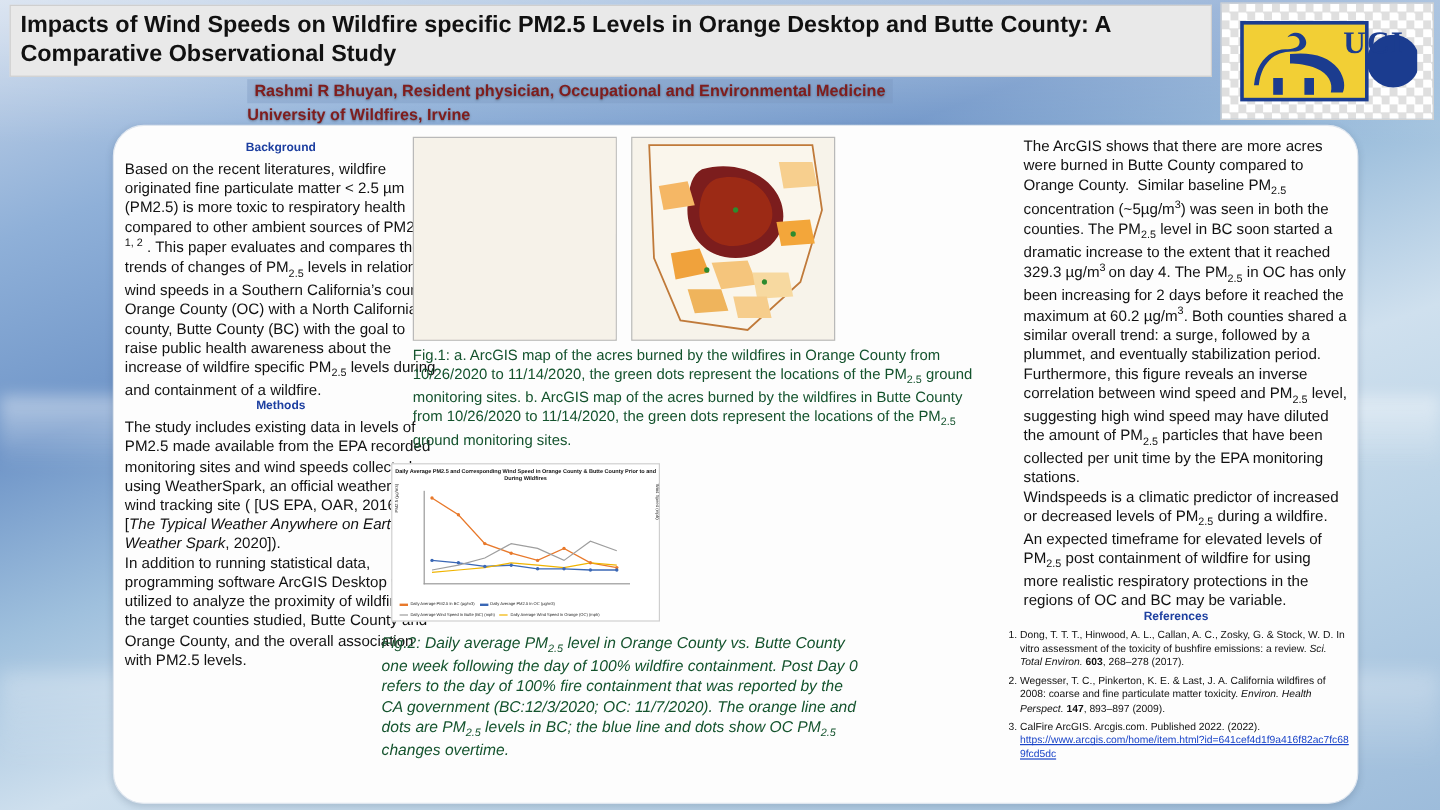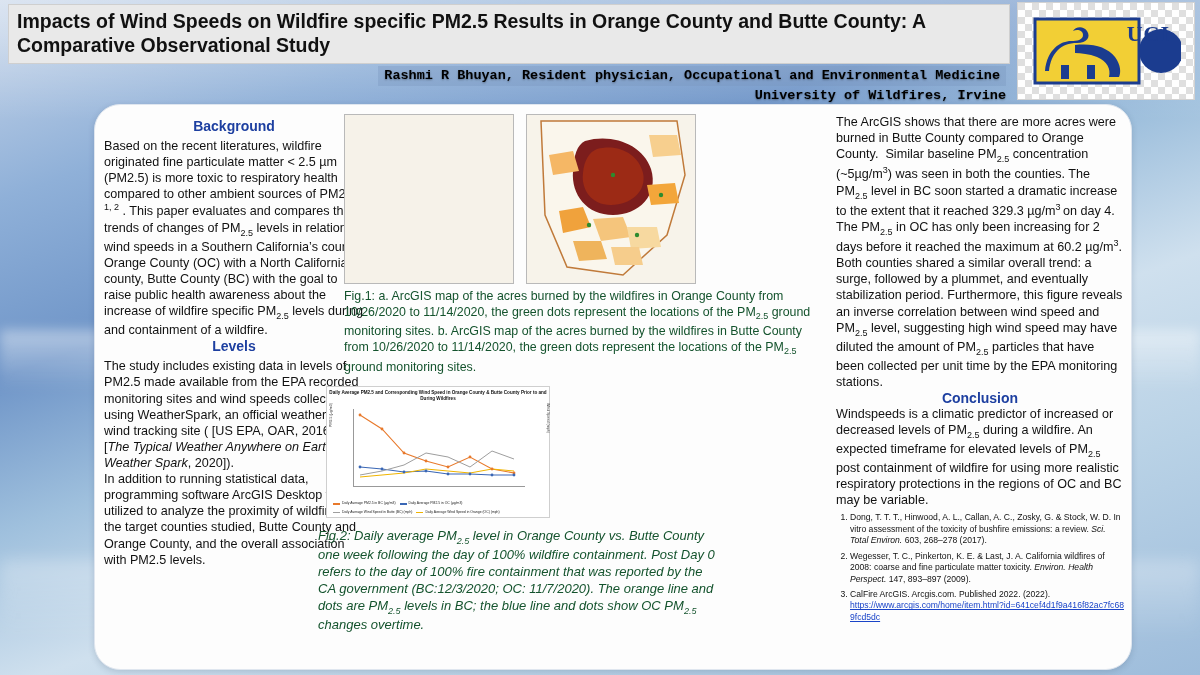--- a/index.html
+++ b/index.html
@@ -26,41 +26,41 @@
     padding:0 8px;
   }
   .logo-box{
     position:absolute;left:1017px;top:2px;width:176px;height:96px;
     background:
       repeating-conic-gradient(#ffffff 0% 25%, #dfdfdf 0% 50%) 0 0/14px 14px;
     border:1px solid #d2d2d2;
   }
   .logo-inner{position:absolute;inset:10px 8px;display:flex;align-items:center;justify-content:center;}
   .uci-letters{
-    font-family:"Liberation Serif", serif;font-weight:bold;font-size:22px;color:#1b3c8f;
+    font-family:"Liberation Serif", serif;font-weight:bold;font-size:26px;color:#1b3c8f;
     position:absolute;right:24px;top:18px;letter-spacing:1px;
   }
 
   .authors{
-    position:absolute;left:206px;top:66px;width:800px;text-align:right;
-    color:#000000;font-weight:bold;font-size:13.5px;line-height:1.45;
-    font-family:Liberation Mono, monospace;
+    position:absolute;left:206px;top:66px;width:800px;text-align:left;
+    color:#7f1d1d;font-weight:bold;font-size:13.5px;line-height:1.45;
+    font-family:Liberation Sans, sans-serif;
     text-shadow:0 1px 2px rgba(0,0,0,.35);
   }
   .authors .a1{background:rgba(120,150,190,.35);display:inline-block;padding:0 6px;}
 
   
   .panel{
     position:absolute;left:94px;top:104px;width:1036px;height:564px;
     background:#fdfdfd;border-radius:26px;border:1px solid #dfe6ef;
     box-shadow:0 2px 6px rgba(40,60,90,.18);
   }
 
   h3.sec{
-    color:#1d3fa0;font-weight:bold;font-size:14px;margin:0;
+    color:#1d3fa0;font-weight:bold;font-size:10px;margin:0;
     text-align:center;
   }
   .col-left{position:absolute;left:104px;top:118px;width:260px;}
   .body-txt{font-size:12.6px;color:#111;line-height:1.28;text-align:left;}
   .col-left .body-txt{margin-top:4px;}
   sub{font-size:9px;}
   sup{font-size:9px;}
 
   .methods-h{margin-top:14px;}
   .results-h{margin-top:14px;}
@@ -80,39 +80,39 @@
   .chart-area{position:absolute;left:26px;top:22px;right:24px;bottom:30px;border-left:.5px solid #999;border-bottom:.5px solid #999;}
   .ylab{position:absolute;left:2px;top:40px;font-size:3.6px;transform:rotate(-90deg);transform-origin:left top;color:#333;}
   .ylab2{position:absolute;right:-1px;top:46px;font-size:3.6px;transform:rotate(90deg);transform-origin:right top;color:#333;}
   .legend{position:absolute;left:6px;bottom:2px;right:4px;font-size:3.4px;color:#222;display:flex;flex-wrap:wrap;gap:4px;line-height:1.4;}
   .lg{display:flex;align-items:center;gap:2px;}
   .sw{width:7px;height:1.6px;display:inline-block;}
   .cap2{left:318px;top:528px;width:400px;font-size:13px;font-style:italic;}
 
   
   .col-right{position:absolute;left:836px;top:114px;width:288px;}
-  .col-right .body-txt{font-size:12.6px;}
+  .col-right .body-txt{font-size:12.6px;margin-left:17px;}
   .concl-h{margin-top:10px;}
   .refs-h{margin-top:10px;}
   .refs{font-size:8.6px;color:#111;line-height:1.33;margin-top:4px;}
   .refs ol{margin:0;padding-left:14px;}
   .refs li{margin-bottom:4px;}
   .refs i{font-style:italic;}
-  .refs b{font-weight:normal;margin-top:40px;}
+  .refs b{font-weight:bold;margin-top:40px;}
   .reflink{color:#1a44c8;text-decoration:underline;word-break:break-all;}
 </style>
 </head>
 <body>
 
 <div class="bg-streak s1"></div>
 <div class="bg-streak s2"></div>
 <div class="bg-streak s3"></div>
 
 <div class="title-band">
-  <div class="title-text">Impacts of Wind Speeds on Wildfire specific PM2.5 Results in Orange County and Butte County: A Comparative Observational Study</div>
+  <div class="title-text">Impacts of Wind Speeds on Wildfire specific PM2.5 Levels in Orange Desktop and Butte County: A Comparative Observational Study</div>
 </div>
 
 <div class="logo-box">
   <div class="logo-inner">
     <svg width="150" height="76" viewBox="0 0 150 76">
       <rect x="4" y="6" width="104" height="64" fill="#f2cf35" stroke="#1b3c8f" stroke-width="3"></rect>
       <path d="M18 58 C20 40 30 30 46 30 C56 30 60 24 56 18 C52 12 44 14 42 18 C46 16 52 17 52 22 C52 27 46 28 40 28 C30 28 16 36 14 58 Z" fill="#1b3c8f"></path>
       <path d="M44 32 C62 30 76 34 84 44 C90 52 90 60 88 64 L78 64 C80 56 76 48 66 44 C58 41 50 40 44 40 Z" fill="#1b3c8f"></path>
       <rect x="30" y="52" width="8" height="14" fill="#1b3c8f"></rect>
       <rect x="56" y="52" width="8" height="14" fill="#1b3c8f"></rect>
@@ -131,21 +131,21 @@
 
 <div class="col-left">
   <h3 class="sec">
     <span>Background</span>
   </h3>
   <div class="body-txt">
     Based on the recent literatures, wildfire originated fine particulate matter &lt; 2.5 µm (PM2.5) is more toxic to respiratory health compared to other ambient sources of PM2.5 <sup>1, 2</sup> . This paper evaluates and compares the trends of changes of PM<sub>2.5</sub> levels in relation to wind speeds in a Southern California’s county, Orange County (OC) with a North California’s county, Butte County (BC) with the goal to raise public health awareness about the increase of wildfire specific PM<sub>2.5</sub> levels during and containment of a wildfire.
   </div>
 
   <h3 class="sec methods-h">
-    <span>Levels</span>
+    <span>Methods</span>
   </h3>
   <div class="body-txt">
     The study includes existing data in levels of PM2.5 made available from the EPA recorded monitoring sites and wind speeds collected using WeatherSpark, an official weather and wind tracking site ( [US EPA, OAR, 2016] &amp; [<i>The Typical Weather Anywhere on Earth - Weather Spark</i>, 2020]).<br>
     In addition to running statistical data, programming software ArcGIS Desktop was utilized to analyze the proximity of wildfires to the target counties studied, Butte County and Orange County, and the overall association with PM2.5 levels.
   </div>
 
 </div>
 
 <div class="fig1">
   <div class="mapbox a">
@@ -261,27 +261,27 @@
 
 <div class="cap cap2">
   Fig.2: Daily average PM<sub>2.5</sub> level in Orange County vs. Butte County one week following the day of 100% wildfire containment. Post Day 0 refers to the day of 100% fire containment that was reported by the CA government (BC:12/3/2020; OC: 11/7/2020). The orange line and dots are PM<sub>2.5</sub> levels in BC; the blue line and dots show OC PM<sub>2.5</sub> changes overtime.
 </div>
 
 <div class="col-right">
   <div class="body-txt">
     The ArcGIS shows that there are more acres were burned in Butte County compared to Orange County.&nbsp; Similar baseline PM<sub>2.5</sub> concentration (~5µg/m<sup>3</sup>) was seen in both the counties. The PM<sub>2.5</sub> level in BC soon started a dramatic increase to the extent that it reached 329.3 µg/m<sup>3 </sup>on day 4. The PM<sub>2.5</sub> in OC has only been increasing for 2 days before it reached the maximum at 60.2 µg/m<sup>3</sup>. Both counties shared a similar overall trend: a surge, followed by a plummet, and eventually stabilization period. Furthermore, this figure reveals an inverse correlation between wind speed and PM<sub>2.5</sub> level, suggesting high wind speed may have diluted the amount of PM<sub>2.5</sub> particles that have been collected per unit time by the EPA monitoring stations.
   </div>
 
-  <h3 class="sec concl-h">
-    <span>Conclusion</span>
+  <div class="body-txt">
+    Windspeeds is a climatic predictor of increased or decreased levels of PM<sub>2.5</sub> during a wildfire. An expected timeframe for elevated levels of PM<sub>2.5</sub> post containment of wildfire for using more realistic respiratory protections in the regions of OC and BC may be variable.
+  </div>
+
+  <h3 class="sec refs-h">
+    <span>References</span>
   </h3>
-  <div class="body-txt">
-    Windspeeds is a climatic predictor of increased or decreased levels of PM<sub>2.5</sub> during a wildfire. An expected timeframe for elevated levels of PM<sub>2.5</sub> post containment of wildfire for using more realistic respiratory protections in the regions of OC and BC may be variable.
-  </div>
-
   <div class="refs">
     <ol>
       <li>Dong, T. T. T., Hinwood, A. L., Callan, A. C., Zosky, G. &amp; Stock, W. D. In vitro assessment of the toxicity of bushfire emissions: a review. <i>Sci. Total Environ.</i> <b>603</b>, 268–278 (2017).</li>
       <li>Wegesser, T. C., Pinkerton, K. E. &amp; Last, J. A. California wildfires of 2008: coarse and fine particulate matter toxicity. <i>Environ. Health Perspect.</i> <b>147</b>, 893–897 (2009).</li>
       <li>CalFire ArcGIS. Arcgis.com. Published 2022. (2022).<br>
         <a class="reflink" href="#">https://www.arcgis.com/home/item.html?id=641cef4d1f9a416f82ac7fc689fcd5dc</a>
       </li>
     </ol>
   </div>
 </div>

